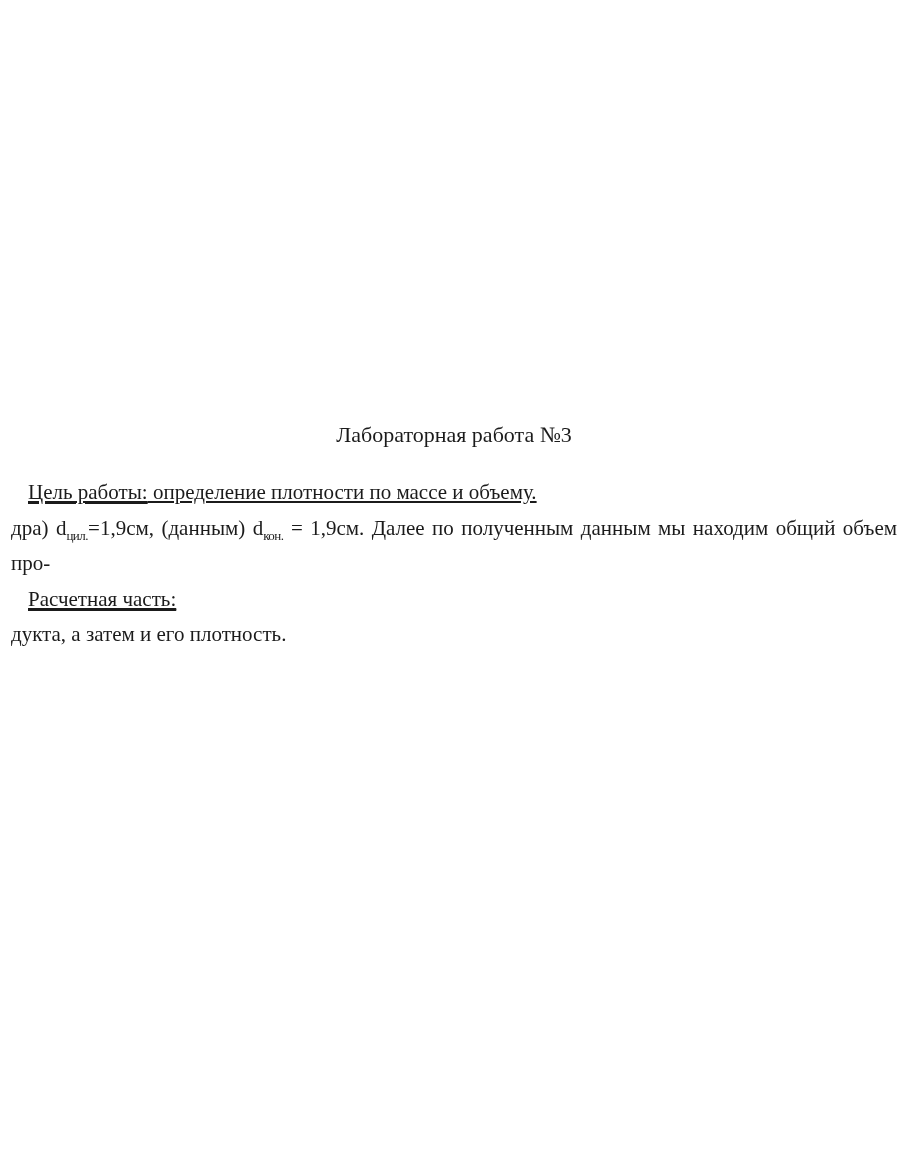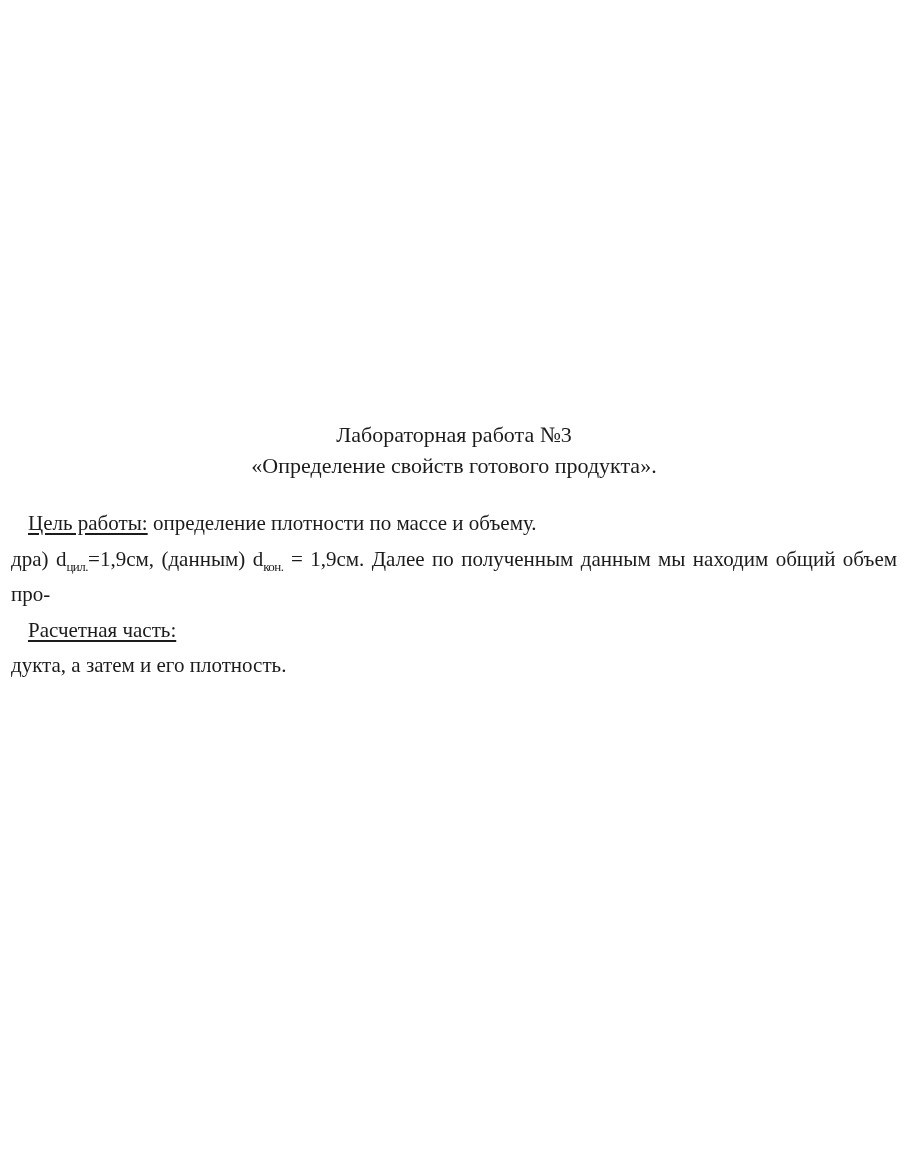--- a/index.html
+++ b/index.html
@@ -27,20 +27,21 @@
   .doc-body {
     margin-top: 25px;
     font-size: 21px;
     line-height: 35.5px;
   }
   .line {
     white-space: normal;
   }
   .indent {
     text-indent: 17px;
+    text-decoration: underline;
   }
   .justify {
     text-align: justify;
     text-align-last: justify;
   }
   .u {
     text-decoration: underline;
     text-underline-offset: 3px;
   }
   sub.var-sub {
@@ -50,21 +51,20 @@
   }
 </style>
 </head>
 <body>
 
 <div class="page">
   <div class="content">
 
     <div class="doc-title">
       <div class="line">Лабораторная работа №3</div>
-      <div class="line">«Определение свойств готового продукта».</div>
     </div>
 
     <div class="doc-body">
 
       <div class="line indent"><span class="u">Цель работы:</span><span> определение плотности по массе и объему.</span></div>
 
 
 
 
       <div class="line justify"><span>дра) d</span><sub class="var-sub">цил.</sub><span>=1,9см, (данным) d</span><sub class="var-sub">кон.</sub><span> = 1,9см. Далее по полученным данным мы находим общий объем про-</span></div>

